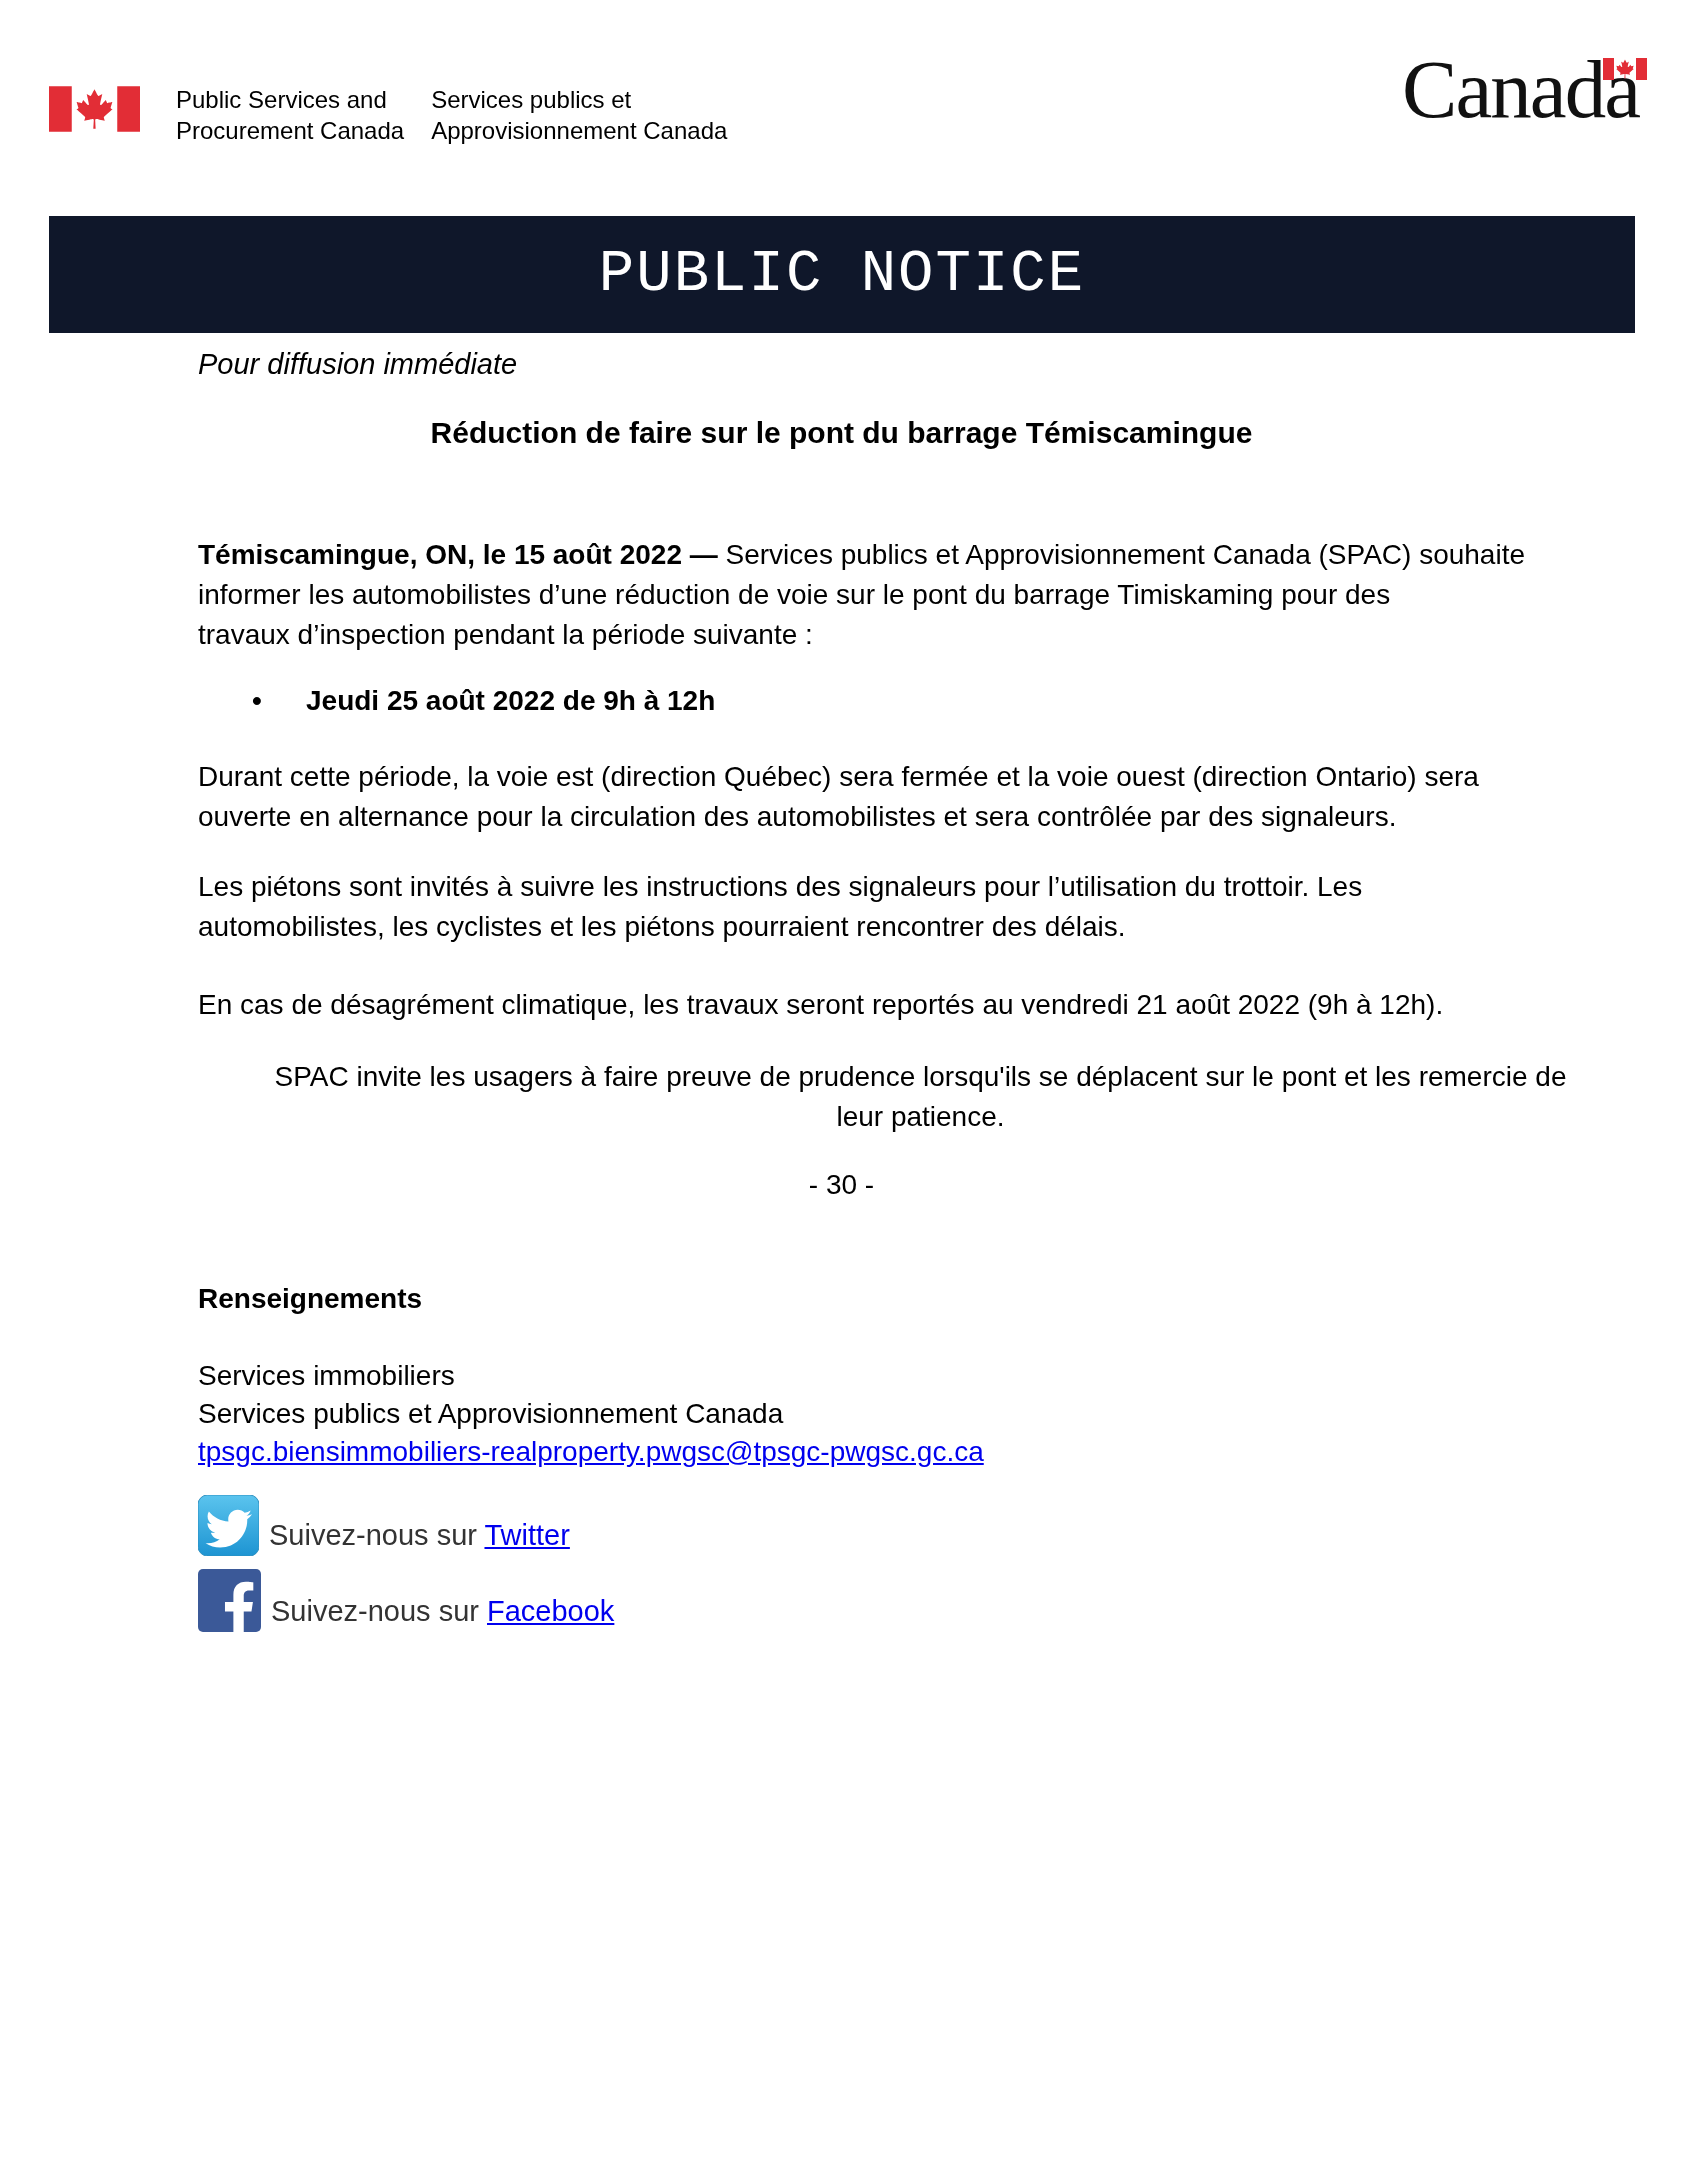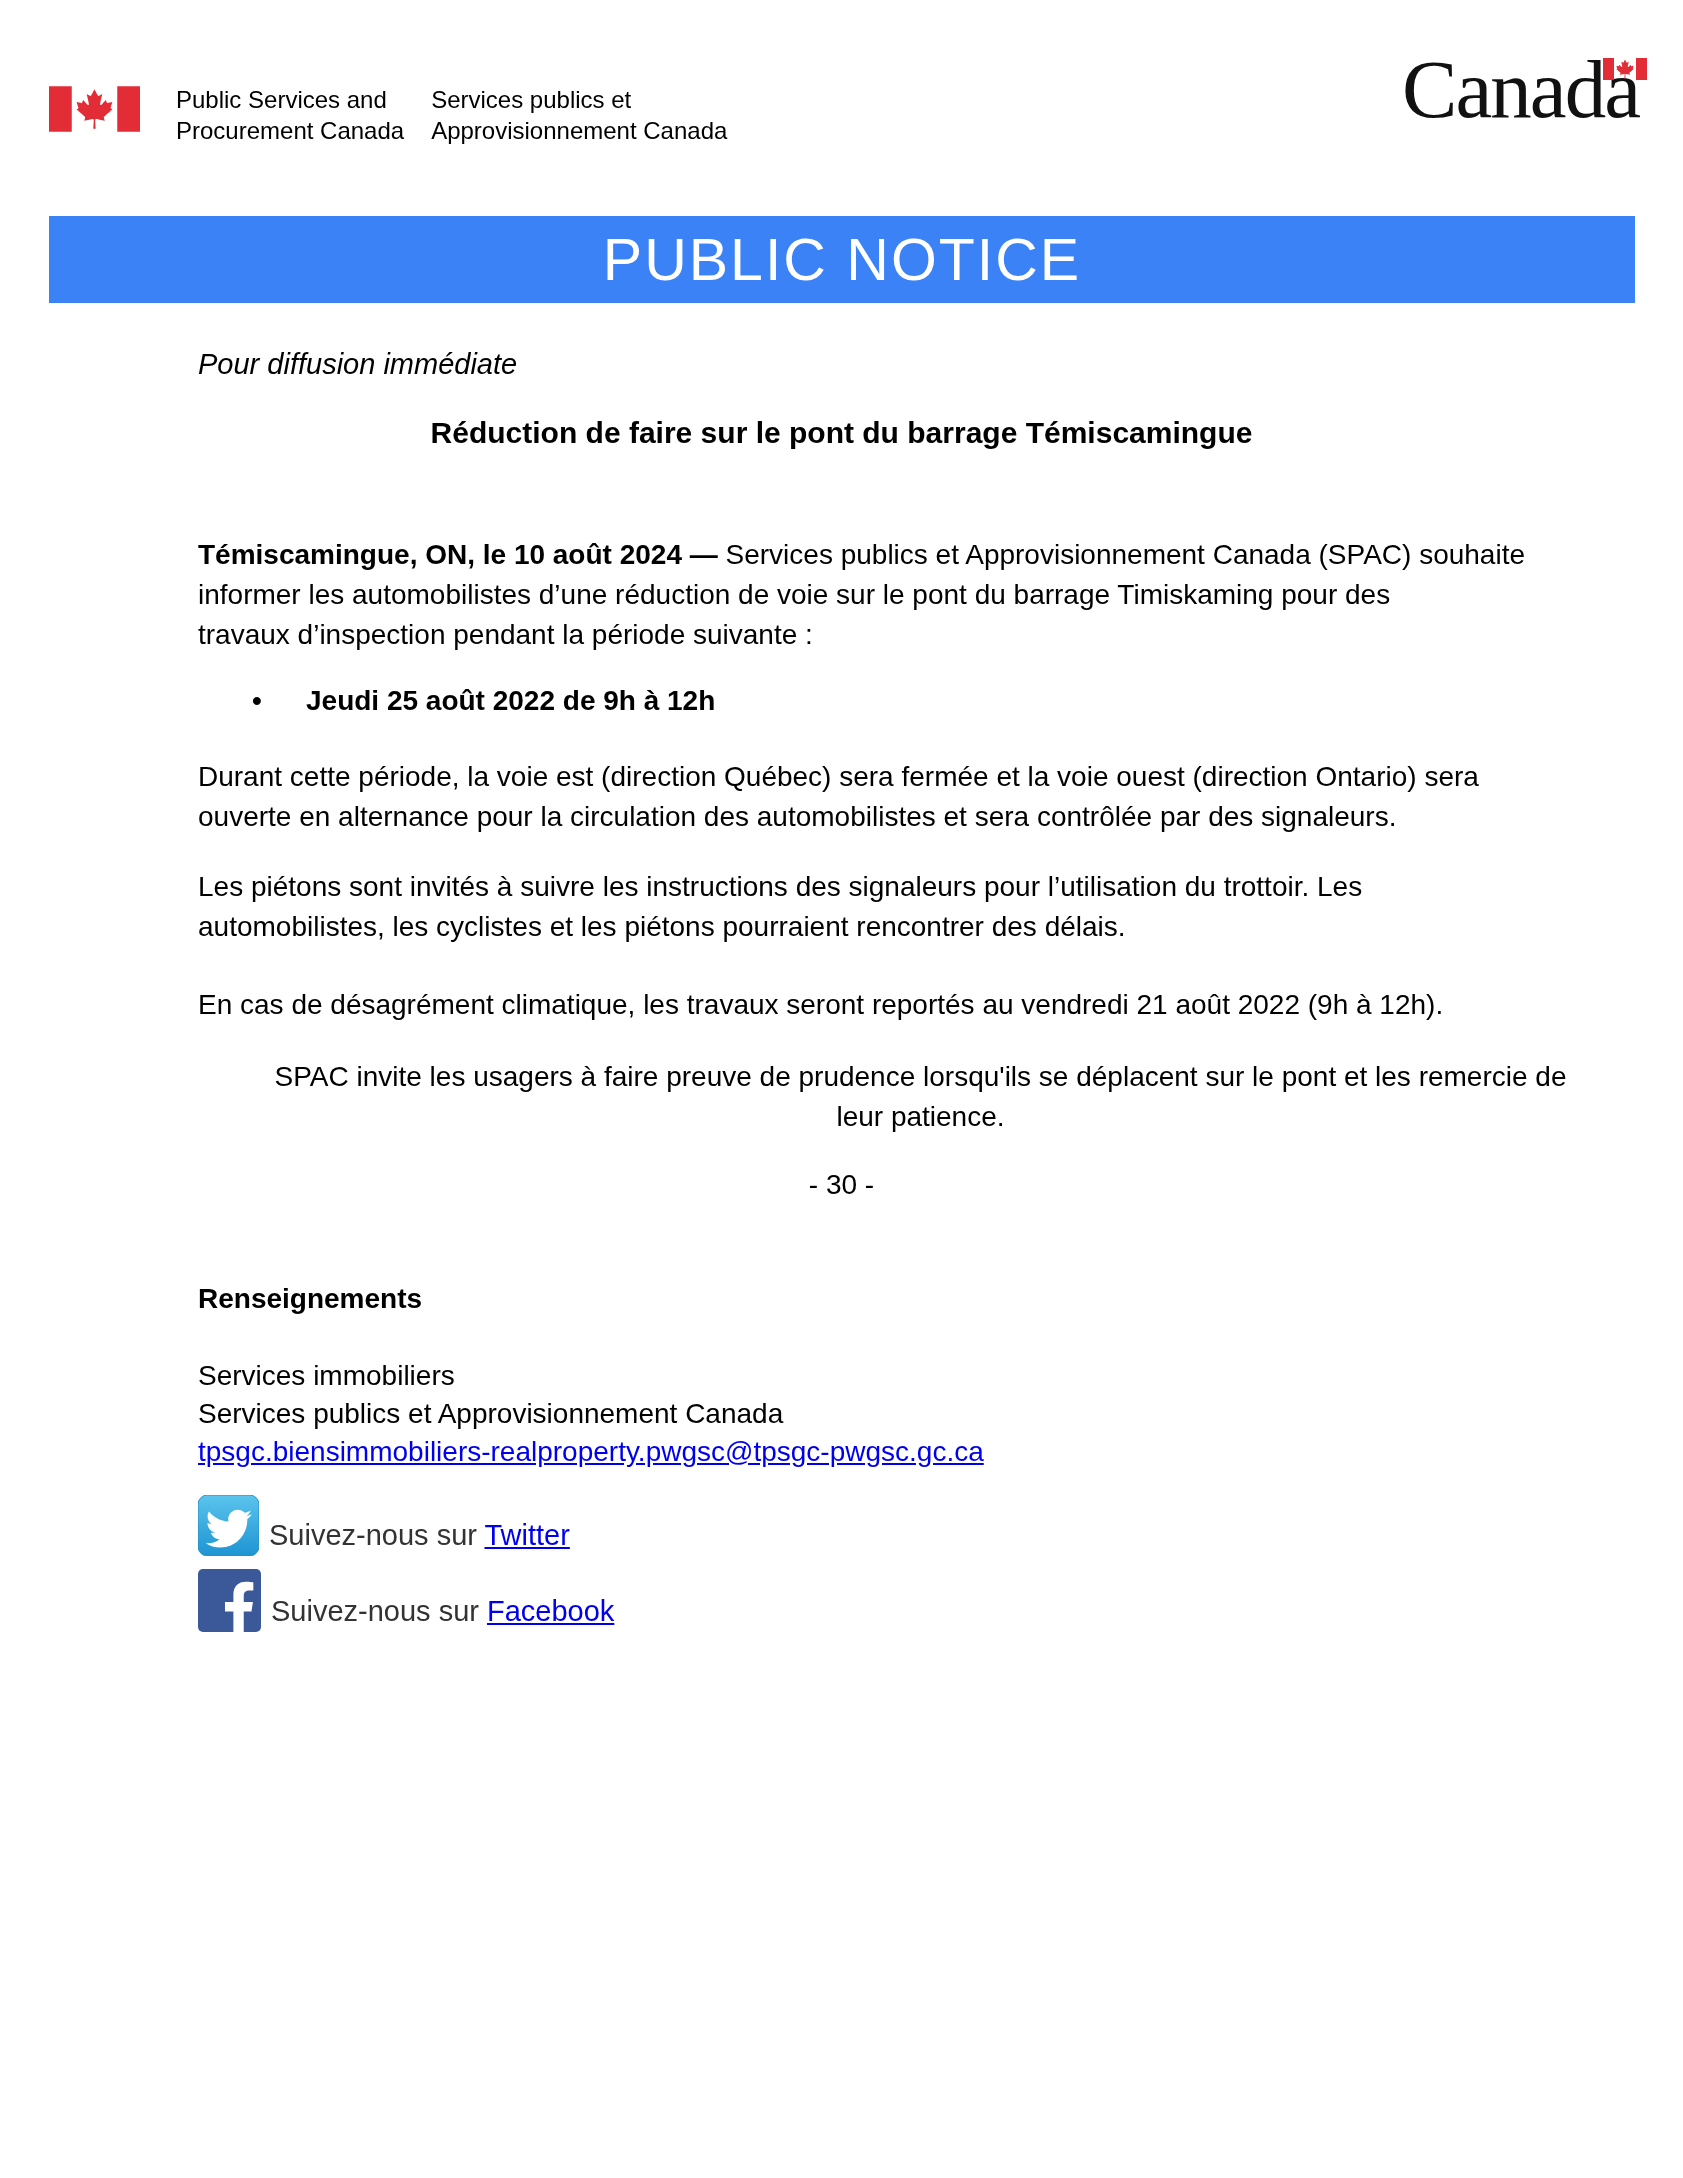--- a/index.html
+++ b/index.html
@@ -18,22 +18,22 @@
 
   .wordmark {
     position:absolute; top:50px; right:44px;
     font-family:"Liberation Serif","DejaVu Serif",serif;
     font-size:83px; line-height:79px; letter-spacing:-2px; color:#111;
   }
   .wordmark-flag { position:absolute; top:8px; right:-8px; width:44px; height:22px; }
 
   
   .banner {
-    position:absolute; left:49px; top:216px; width:1586px; height:87px;
-    background:#3b82f6; display:flex; align-items:center; justify-content:center;
+    position:absolute; left:49px; top:216px; width:1586px; height:117px;
+    background:#0f172a; display:flex; align-items:center; justify-content:center;font-family:Liberation Mono, monospace;
   }
   .banner-text { color:#ffffff; font-size:59px; letter-spacing:2px; font-weight:400; }
 
   
   .release-line { position:absolute; left:198px; top:348px; font-size:29px; font-style:italic; }
   .notice-title { position:absolute; left:198px; top:416px; width:1287px; text-align:center;
                   font-size:30px; font-weight:bold; }
 
   
   .body-block { position:absolute; left:198px; top:535px; width:1445px;
@@ -91,21 +91,21 @@
 
   <div class="banner">
     <div class="banner-text">PUBLIC NOTICE</div>
   </div>
 
   <div class="release-line">Pour diffusion immédiate</div>
   <div class="notice-title">Réduction de faire sur le pont du barrage Témiscamingue</div>
 
   <div class="body-block">
 
-    <p class="para p1"><strong>Témiscamingue, ON, le 10 août 2024 — </strong><span>Services publics et Approvisionnement Canada (SPAC) souhaite
+    <p class="para p1"><strong>Témiscamingue, ON, le 15 août 2022 — </strong><span>Services publics et Approvisionnement Canada (SPAC) souhaite
 informer les automobilistes d’une réduction de voie sur le pont du barrage Timiskaming pour des
 travaux d’inspection pendant la période suivante :</span></p>
 
     <div class="bullet-row">
       <span class="bullet-marker">•</span>
       <span class="bullet-text">Jeudi 25 août 2022 de 9h à 12h</span>
     </div>
 
     <p class="para p2">Durant cette période, la voie est (direction Québec) sera fermée et la voie ouest (direction Ontario) sera
 ouverte en alternance pour la circulation des automobilistes et sera contrôlée par des signaleurs.</p>

